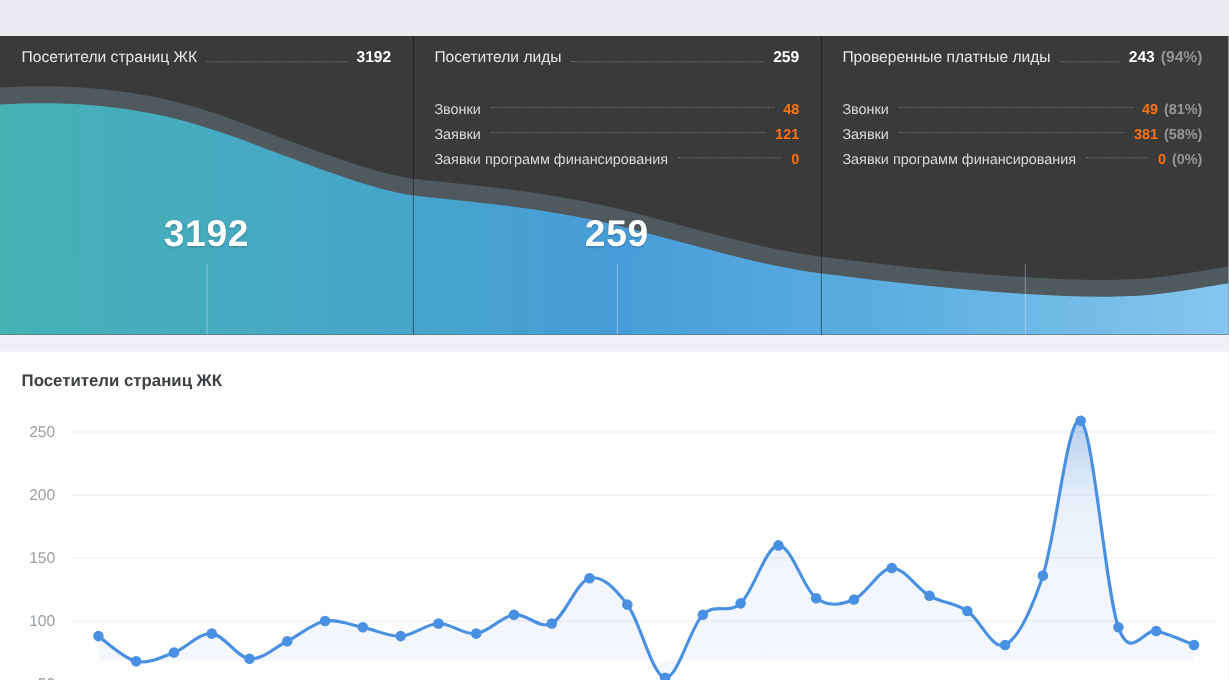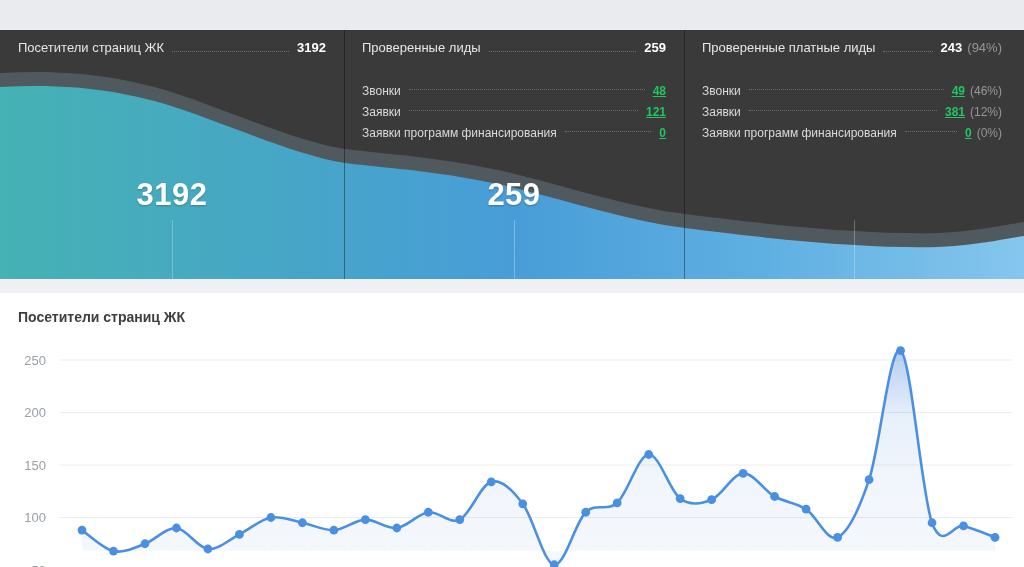--- a/index.html
+++ b/index.html
@@ -8,24 +8,24 @@
 
   
   .funnel{position:absolute;left:0;top:0;width:1024px;height:249px;background:#3a3a3a;overflow:hidden;}
   .funnel svg.waves{position:absolute;left:0;top:0;}
   .divider{position:absolute;top:0;width:1px;height:249px;background:rgba(0,0,0,0.38);}
   .center-tick{position:absolute;top:190px;width:1px;height:59px;background:rgba(255,255,255,0.28);}
   .panel{position:absolute;top:0;height:249px;padding:10px 18px 0 18px;}
   .p-head{display:flex;align-items:baseline;font-size:13px;color:#e6e6e6;height:22px;}
   .p-head .leader,.s-row .leader{flex:1;border-bottom:1px dotted rgba(255,255,255,0.28);margin:0 8px 3px 8px;min-width:12px;}
   .p-val{color:#ffffff;font-weight:700;}
-  .p-pct,.s-pct{color:#969696;font-weight:400;margin-left:5px;}
+  .p-pct,.s-pct{color:#969696;font-weight:700;margin-left:5px;}
   .rows{margin-top:18px;}
   .s-row{display:flex;align-items:center;font-size:12px;color:#d9d9d9;height:21px;}
-  .s-val{color:#22c55e;font-weight:700;text-decoration:underline;}
+  .s-val{color:#f97316;font-weight:700;}
   .big{position:absolute;left:0;top:147px;width:100%;text-align:center;color:#ffffff;
        font-size:31px;font-weight:700;letter-spacing:0.5px;text-shadow:0 1px 2px rgba(0,0,0,0.25);}
   .info-i{display:inline-block;vertical-align:middle;margin-left:8px;width:15px;height:15px;line-height:13px;
           border:1.5px solid #5d82a9;border-radius:50%;color:#5d82a9;font-size:10px;font-weight:700;
           text-align:center;cursor:pointer;}
 
   
   .card{position:absolute;left:0;top:263px;width:1024px;height:304px;background:#ffffff;}
   .card-title{position:absolute;left:18px;top:16px;font-size:14px;font-weight:700;color:#3c4043;}
   .chart-svg{position:absolute;left:0;top:0;}
@@ -61,21 +61,21 @@
         <span>Посетители страниц ЖК</span>
         <span class="leader"></span>
         <span class="p-val">3192</span>
       </div>
       <div class="rows"></div>
       <div class="big">3192</div>
     </div>
 
     <div class="panel" style="left:344px;width:340px">
       <div class="p-head">
-        <span>Проверенные лиды</span>
+        <span>Посетители лиды</span>
         <span class="leader"></span>
         <span class="p-val">259</span>
       </div>
       <div class="rows">
           <div class="s-row">
             <span class="">Звонки</span>
             <span class="leader"></span>
             <span class="s-val">48</span>
           </div>
           <div class="s-row">
@@ -97,27 +97,27 @@
         <span>Проверенные платные лиды</span>
         <span class="leader"></span>
         <span class="p-val">243</span>
         <span class="p-pct">(94%)</span>
       </div>
       <div class="rows">
           <div class="s-row">
             <span class="">Звонки</span>
             <span class="leader"></span>
             <span class="s-val">49</span>
-            <span class="s-pct">(46%)</span>
+            <span class="s-pct">(81%)</span>
           </div>
           <div class="s-row">
             <span class="">Заявки</span>
             <span class="leader"></span>
             <span class="s-val">381</span>
-            <span class="s-pct">(12%)</span>
+            <span class="s-pct">(58%)</span>
           </div>
           <div class="s-row">
             <span class="">Заявки программ финансирования</span>
             <span class="leader"></span>
             <span class="s-val">0</span>
             <span class="s-pct">(0%)</span>
           </div>
         </div>
     </div>
   </div>

